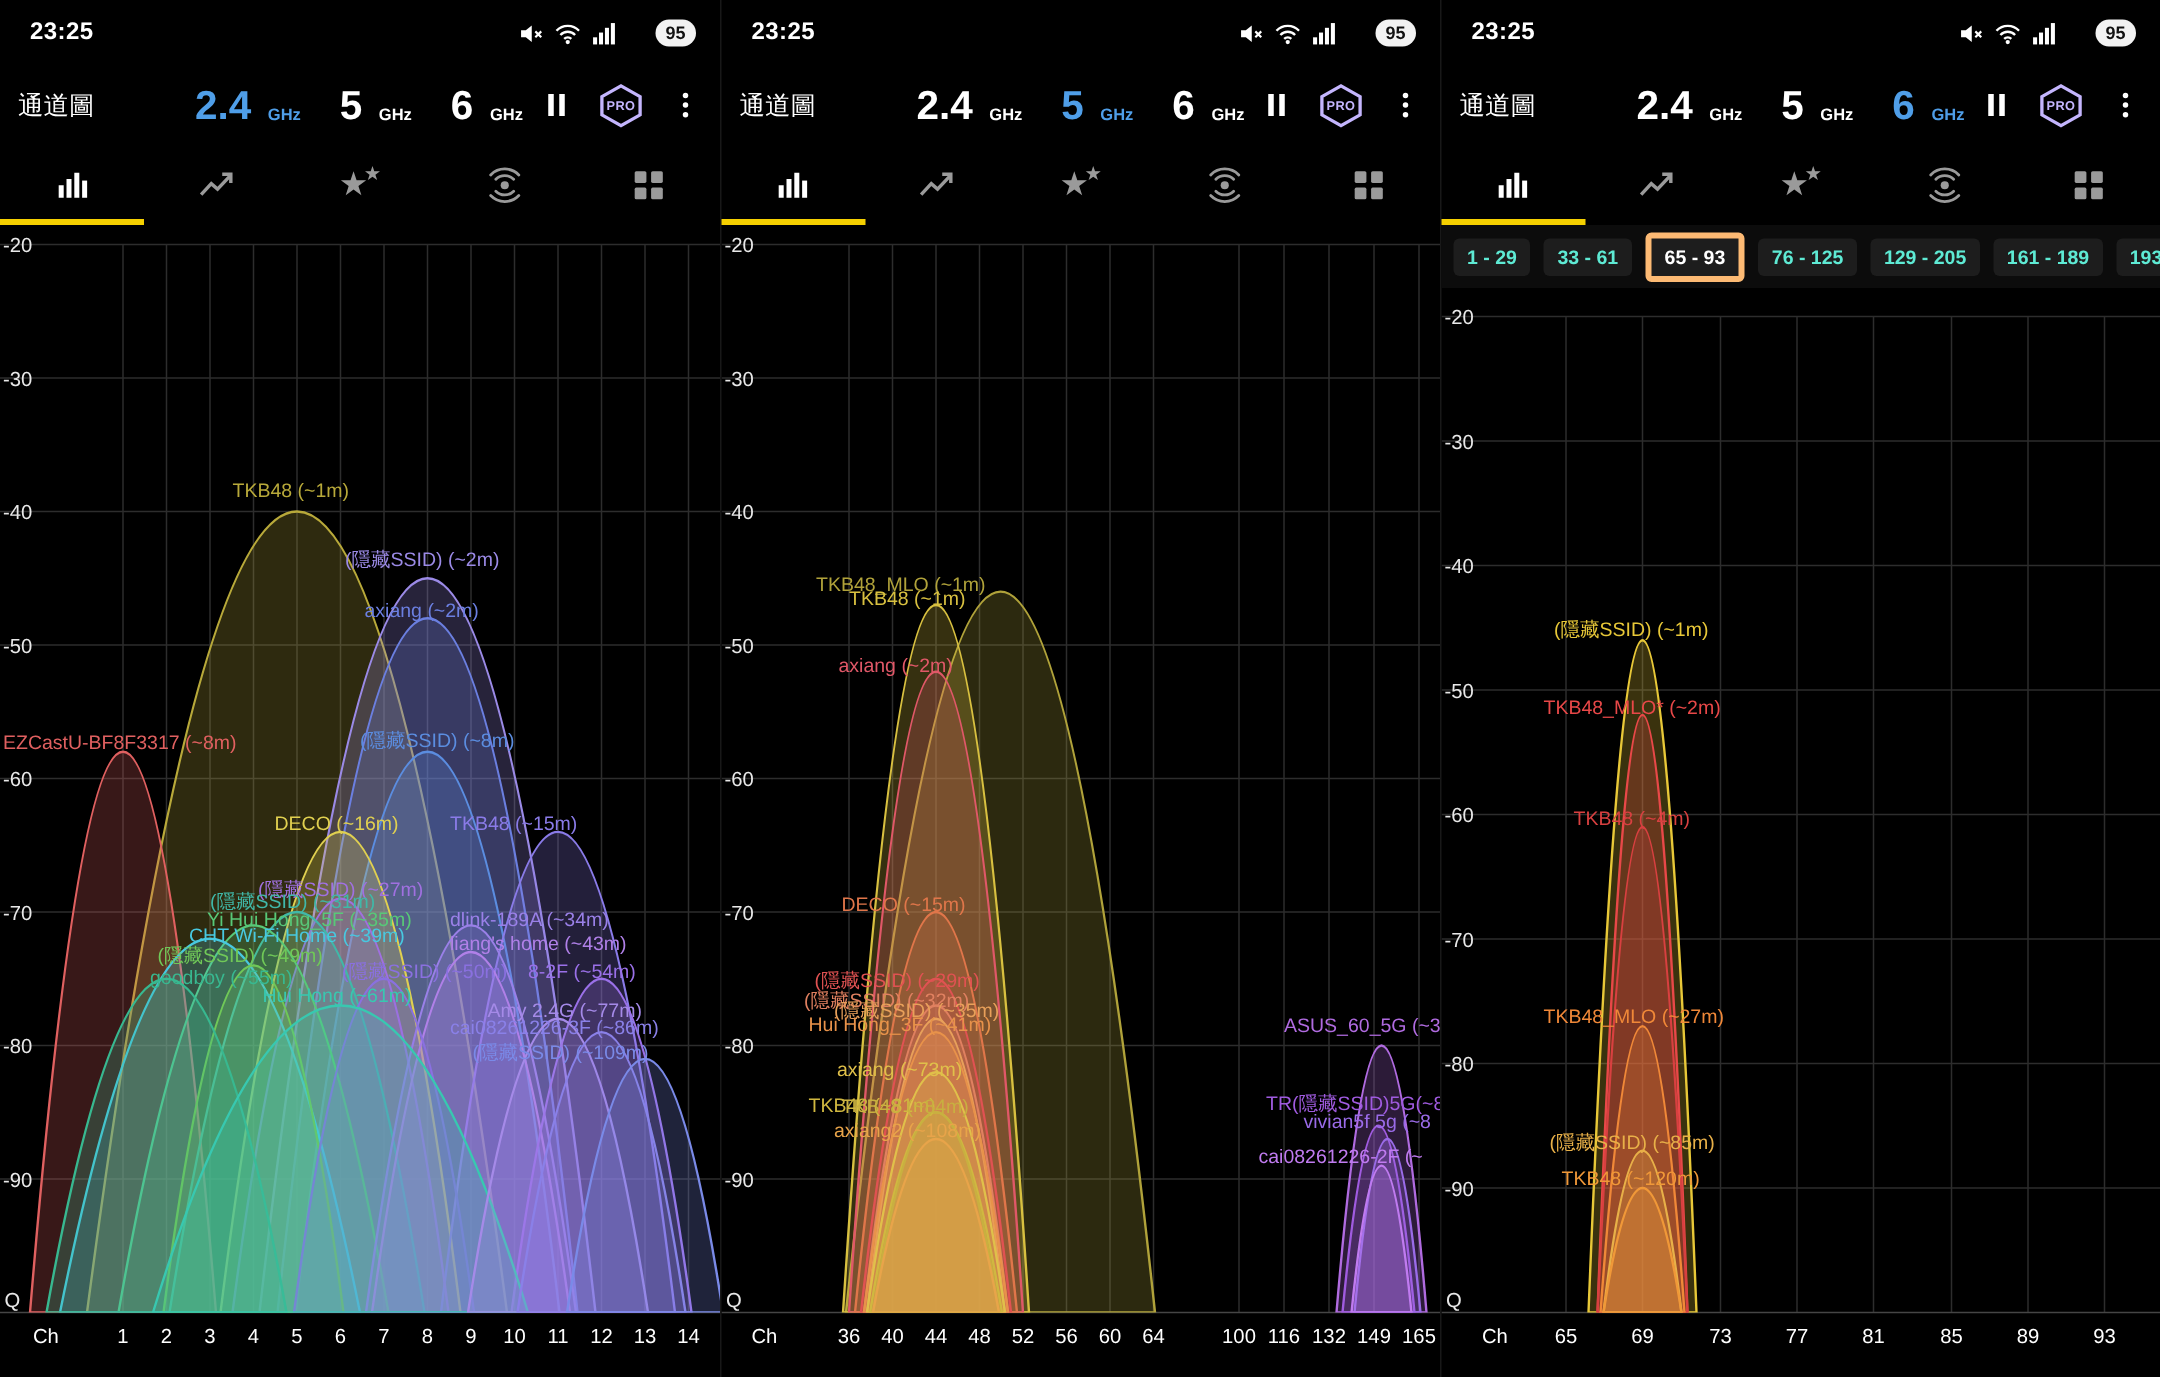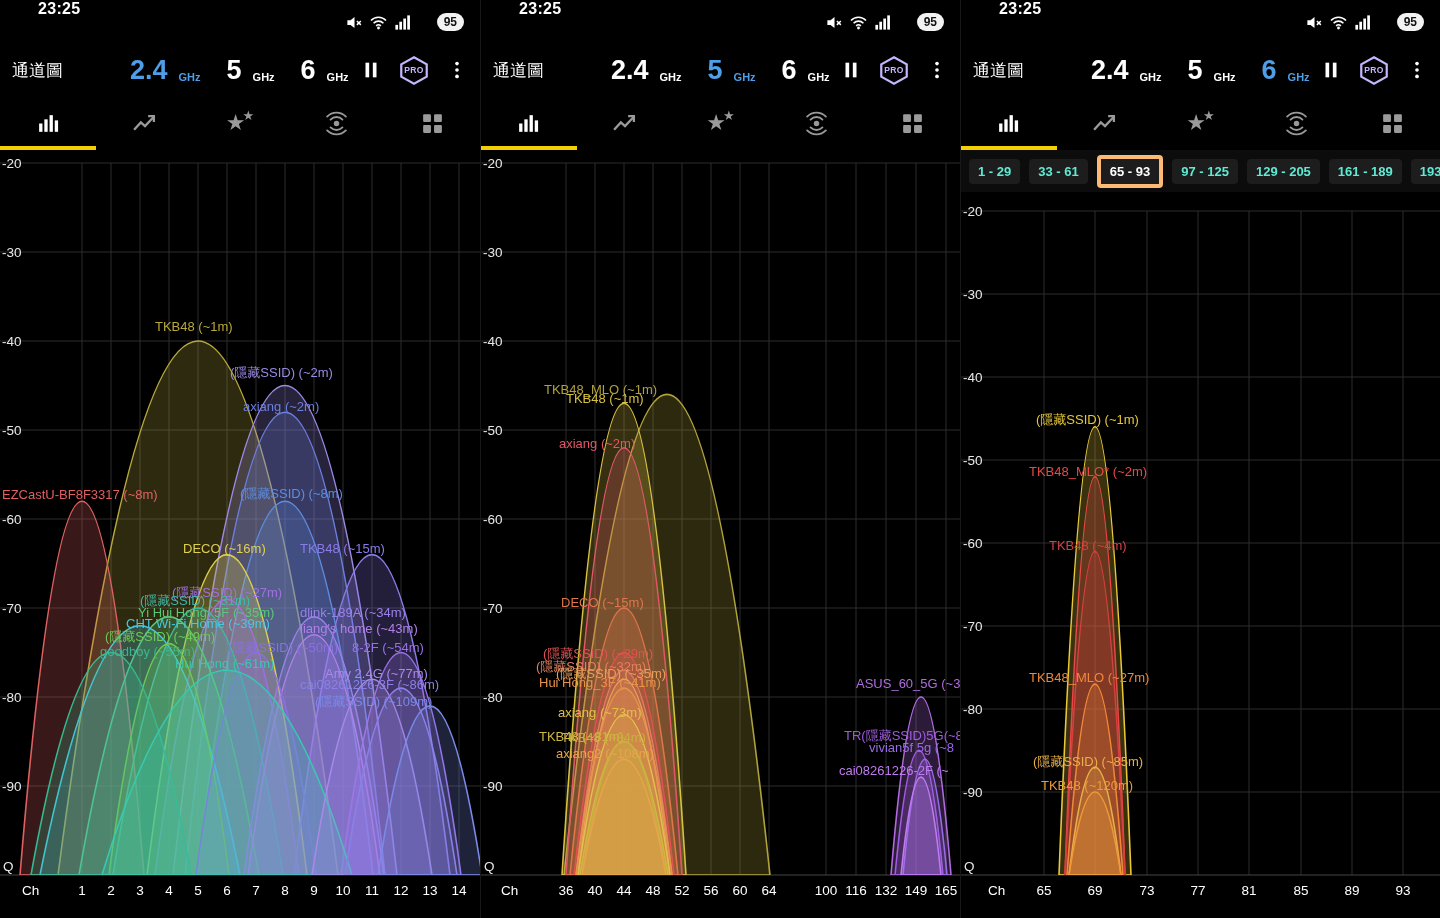--- a/index.html
+++ b/index.html
@@ -1,20 +1,20 @@
 <!DOCTYPE html>
 <html><head>
 <meta charset="utf-8">
 <style>
   *{margin:0;padding:0;box-sizing:border-box}
   html,body{background:#000}
   body{width:1440px;height:918px;color:#fff;font-family:"Liberation Sans",sans-serif;display:flex;overflow:hidden}
   .panel{width:480px;height:918px;position:relative;flex:none;background:#000}
   .panel+.panel{border-left:1px solid #181818}
-  .status-bar{height:44px;display:flex;justify-content:space-between;padding:0 16px 0 38px}
+  .status-bar{height:44px;display:flex;justify-content:space-between;align-items:center;padding:0 16px 0 20px}
   .time{font-size:16px;font-weight:bold;letter-spacing:.3px}
   .sicons{display:flex;align-items:center;gap:5px}
   .sicon{width:19px;height:19px;color:#fff}
   .battery{background:#f2f2f2;color:#111;font-size:12px;font-weight:bold;border-radius:10px;padding:2px 7px;margin-left:20px}
   .app-bar{height:52px;display:flex;align-items:center;padding:0 12px}
   .app-title{font-size:17px;width:118px;white-space:nowrap}
   .bands{display:flex;align-items:flex-end;gap:26px;flex:1}
   .band{display:flex;align-items:flex-end;cursor:pointer;color:#fff}
   .band b{font-size:27px;font-weight:bold;line-height:1}
   .band i{font-style:normal;font-size:11px;font-weight:bold;margin-left:11px;padding-bottom:1px}
@@ -514,21 +514,21 @@
           <rect x="3" y="13.5" width="7.5" height="7.5" rx="1" fill="currentColor"></rect>
           <rect x="13.5" y="13.5" width="7.5" height="7.5" rx="1" fill="currentColor"></rect>
         </svg>
       </button>
       <span class="tab-underline"></span>
     </nav>
   <div class="chips">
       <span class="chip">1 - 29</span>
       <span class="chip">33 - 61</span>
       <span class="chip sel">65 - 93</span>
-      <span class="chip">97 - 125</span>
+      <span class="chip">76 - 125</span>
       <span class="chip">129 - 205</span>
       <span class="chip">161 - 189</span>
       <span class="chip">193 - 233</span>
     </div>
   <svg class="chart" width="480" height="726" viewBox="0 0 480 726">
       <defs>
         <clipPath id="clip2">
           <rect x="0" y="0" width="480" height="683"></rect>
         </clipPath>
       </defs>

